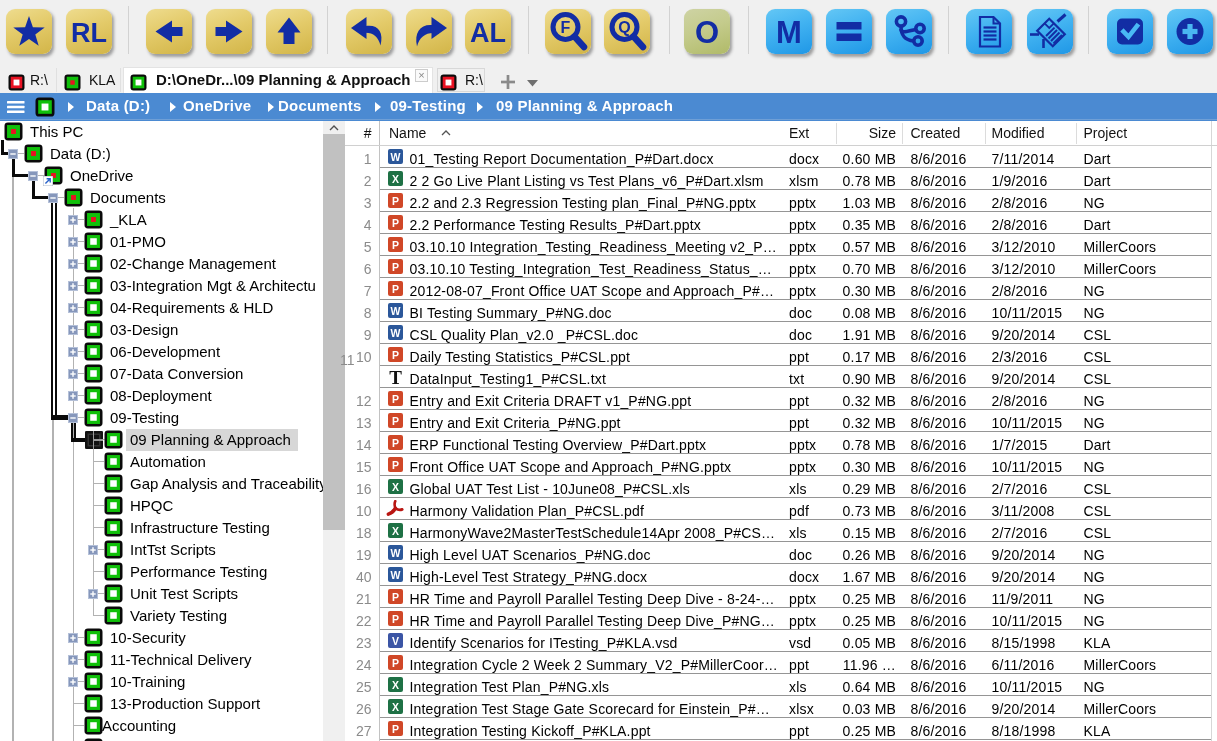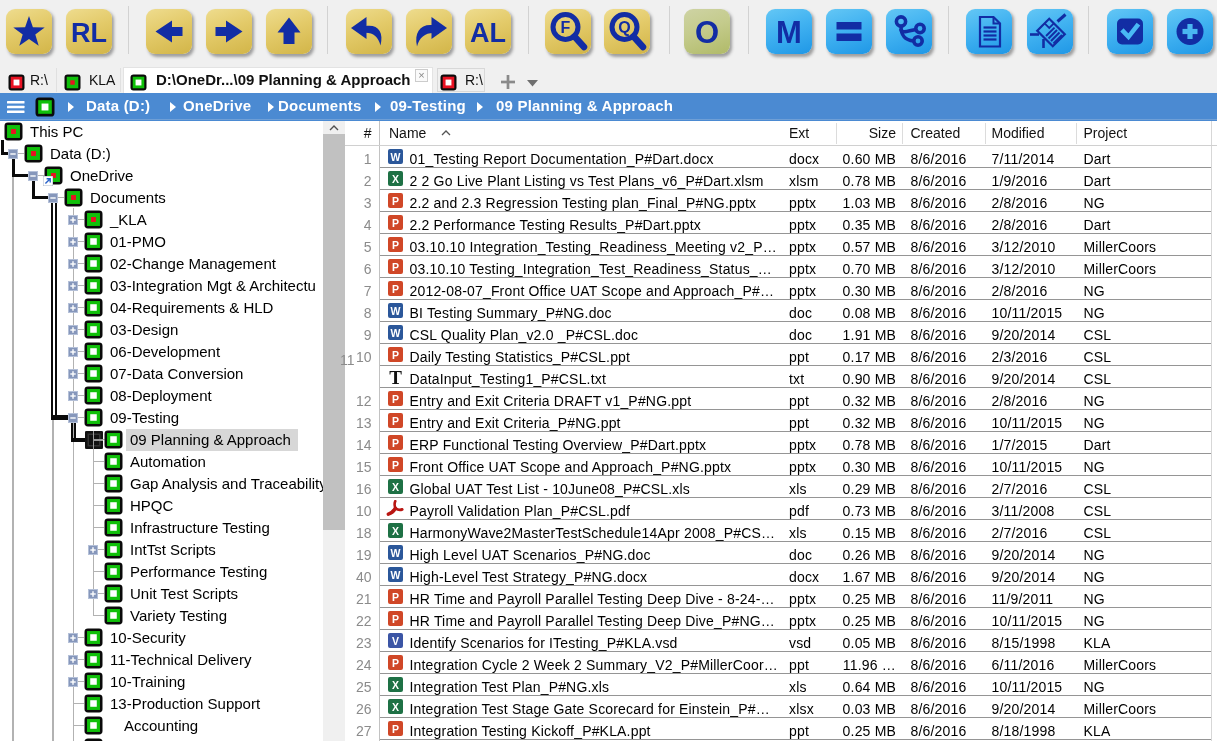--- a/index.html
+++ b/index.html
@@ -634,21 +634,21 @@
       </svg>
     </div>
     <span class="abs treetxt" style="left:110px;top:694.5px">13-Production Support</span>
     <div class="abs" style="left:84px;top:716.0px;width:19px;height:19px">
       <svg width="19" height="19" viewBox="0 0 19 19" style="">
         <rect x="0.5" y="0.5" width="18" height="18" rx="3.42" fill="#0a0a0a"></rect>
         <rect x="3.04" y="3.04" width="12.92" height="12.92" fill="#10c00a"></rect>
         <rect x="6.2225" y="6.2225" width="6.555" height="6.555" fill="#fff"></rect>
       </svg>
     </div>
-    <span class="abs treetxt" style="left:124px;top:716.5px">Accounting</span>
+    <span class="abs treetxt" style="left:102px;top:716.5px">Accounting</span>
     <div class="abs" style="left:42.5px;top:176px">
       <svg width="10" height="10" viewBox="0 0 10 10" style="">
         <rect x="0" y="0" width="10" height="10" fill="#fff" stroke="#9aa7bd" stroke-width="0.8"></rect>
         <path d="M2.4 7.6 L7 3 M3.6 2.8 L7.2 2.8 L7.2 6.4" fill="none" stroke="#2a62c9" stroke-width="1.4"></path>
       </svg>
     </div>
     <div class="abs" style="left:84px;top:738px;width:19px;height:19px">
       <svg width="19" height="19" viewBox="0 0 19 19" style="">
         <rect x="0.5" y="0.5" width="18" height="18" rx="3.42" fill="#0a0a0a"></rect>
         <rect x="3.04" y="3.04" width="12.92" height="12.92" fill="#10c00a"></rect>
@@ -908,21 +908,21 @@
     <span class="abs rowtxt" style="left:1083.5px;top:480.7px">CSL</span>
     <div class="abs" style="left:380px;top:497px;width:831px;height:1px;background:#959595"></div>
     <span class="abs rownum" style="left:340px;width:31.5px;text-align:right;top:502.7px">10</span>
     <div class="abs" style="left:385.5px;top:500.0px">
       <svg width="19" height="17" viewBox="0 0 19 17" style="">
         <path d="M9.3 1.2 C8.1 3.6 8.6 6.2 9.4 8.3" fill="none" stroke="#b91612" stroke-width="2.6" stroke-linecap="round"></path>
         <path d="M9.4 8.3 C11.8 9.9 14.2 10.2 16.2 9.4" fill="none" stroke="#b91612" stroke-width="2.8" stroke-linecap="round"></path>
         <path d="M9.4 8.3 C7.8 10.9 5.2 13.2 2.4 14.1" fill="none" stroke="#b91612" stroke-width="3.6" stroke-linecap="round"></path>
       </svg>
     </div>
-    <span class="abs rowtxt nametxt" style="left:409.5px;top:502.7px">Payroll Validation Plan_P#CSL.pdf</span>
+    <span class="abs rowtxt nametxt" style="left:409.5px;top:502.7px">Harmony Validation Plan_P#CSL.pdf</span>
     <span class="abs rowtxt" style="left:789px;top:502.7px">pdf</span>
     <span class="abs rowtxt" style="left:800px;width:96px;text-align:right;top:502.7px">0.73 MB</span>
     <span class="abs rowtxt" style="left:910.5px;top:502.7px">8/6/2016</span>
     <span class="abs rowtxt" style="left:991.5px;top:502.7px">3/11/2008</span>
     <span class="abs rowtxt" style="left:1083.5px;top:502.7px">CSL</span>
     <div class="abs" style="left:380px;top:519px;width:831px;height:1px;background:#959595"></div>
     <span class="abs rownum" style="left:340px;width:31.5px;text-align:right;top:524.7px">18</span>
     <div class="abs" style="left:388px;top:523.0px">
       <svg width="15" height="15" viewBox="0 0 15 15" style="">
         <rect x="0" y="0" width="15" height="15" rx="2" fill="#1e7145"></rect>

